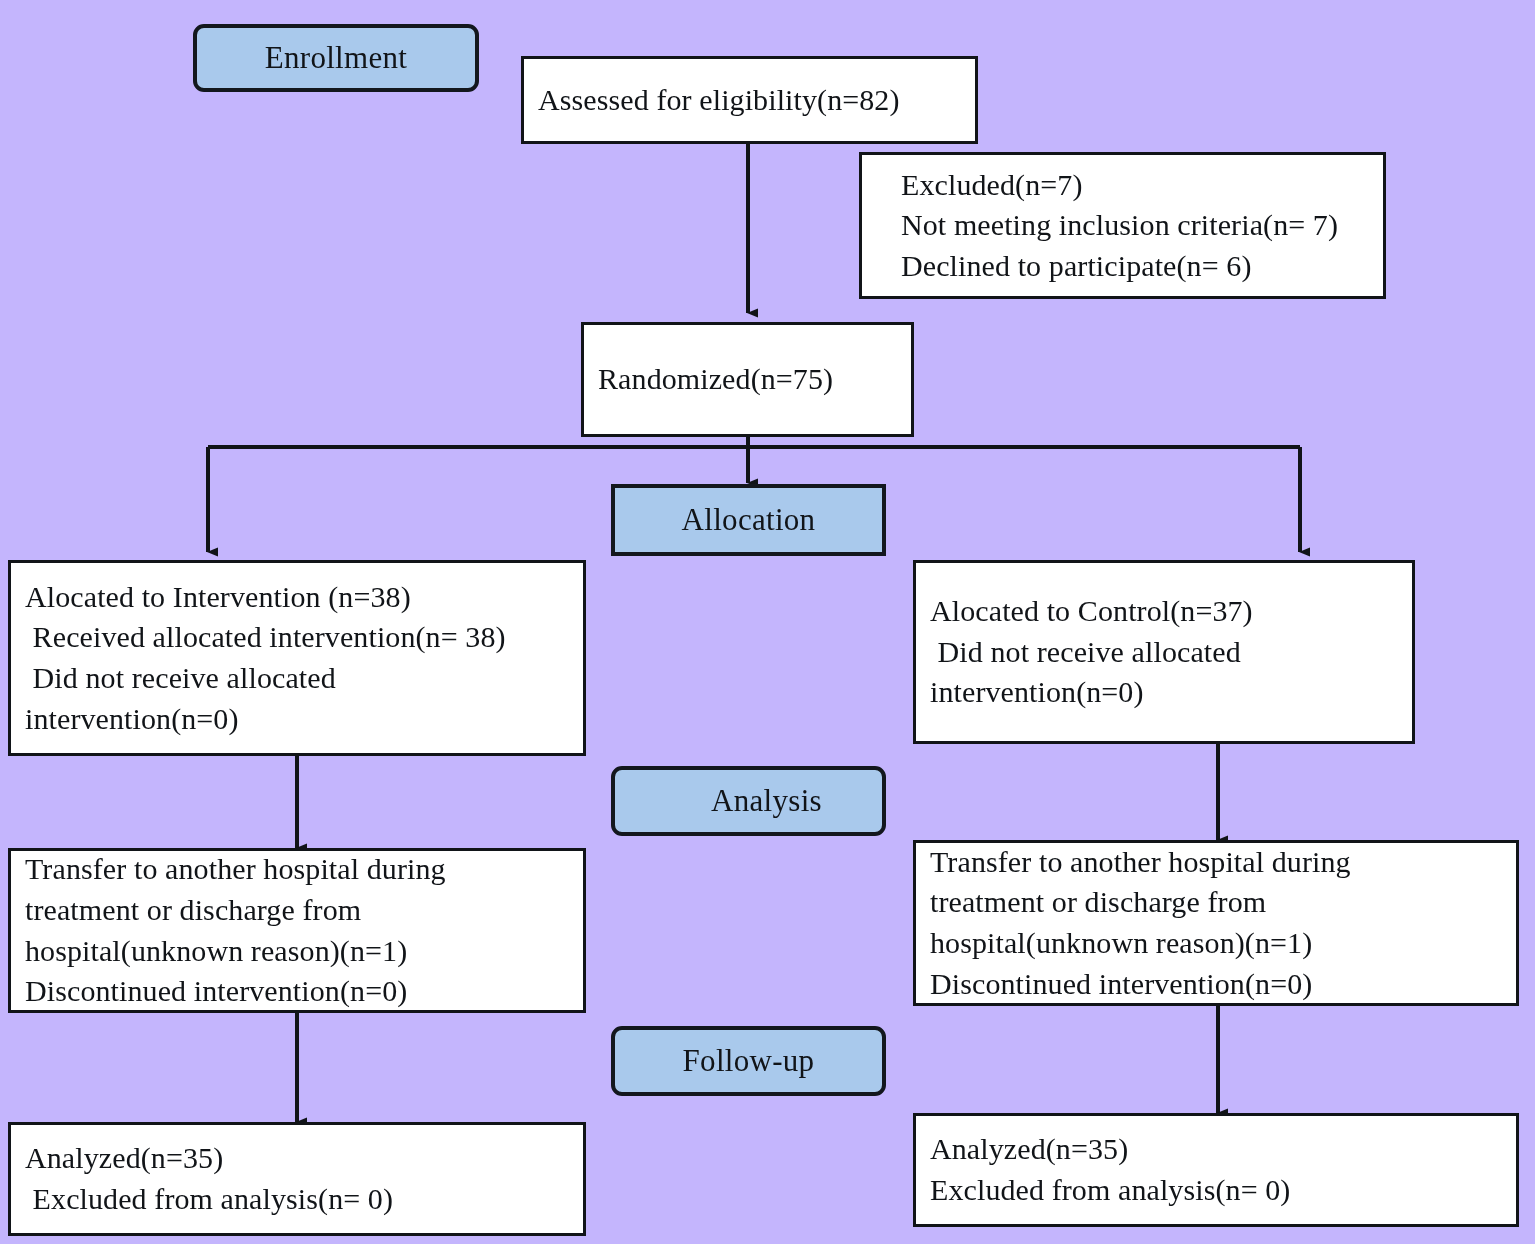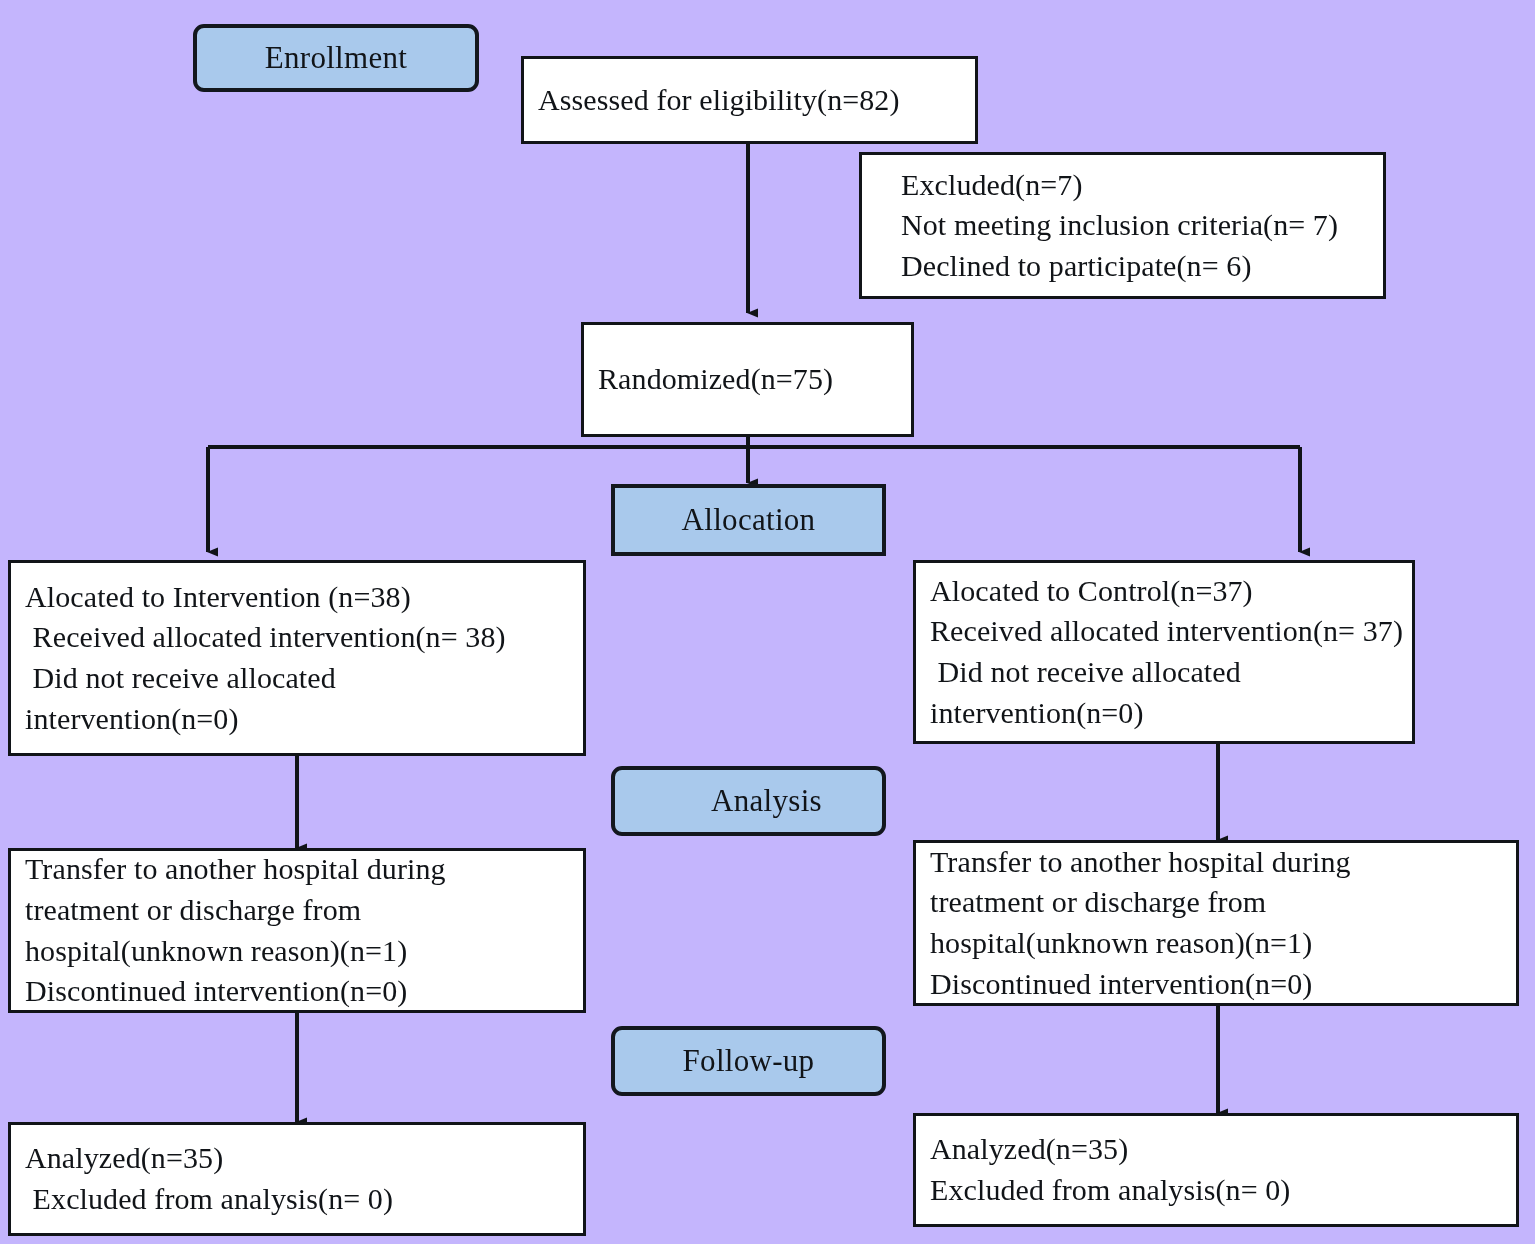--- a/index.html
+++ b/index.html
@@ -137,21 +137,20 @@
       <div class="line">Alocated to Intervention (n=38)</div>
       <div class="line"> Received allocated intervention(n= 38)</div>
       <div class="line"> Did not receive allocated</div>
       <div class="line">intervention(n=0)</div>
     </div>
   </div>
 
   <div class="node" style="left:913px; top:560px; width:502px; height:184px;">
     <div class="lines">
       <div class="line">Alocated to Control(n=37)</div>
-      <div class="line">Received allocated intervention(n= 37)</div>
       <div class="line"> Did not receive allocated</div>
       <div class="line">intervention(n=0)</div>
     </div>
   </div>
 
   <div class="node" style="left:8px; top:848px; width:578px; height:165px;">
     <div class="lines">
       <div class="line">Transfer to another hospital during</div>
       <div class="line">treatment or discharge from</div>
       <div class="line">hospital(unknown reason)(n=1)</div>

